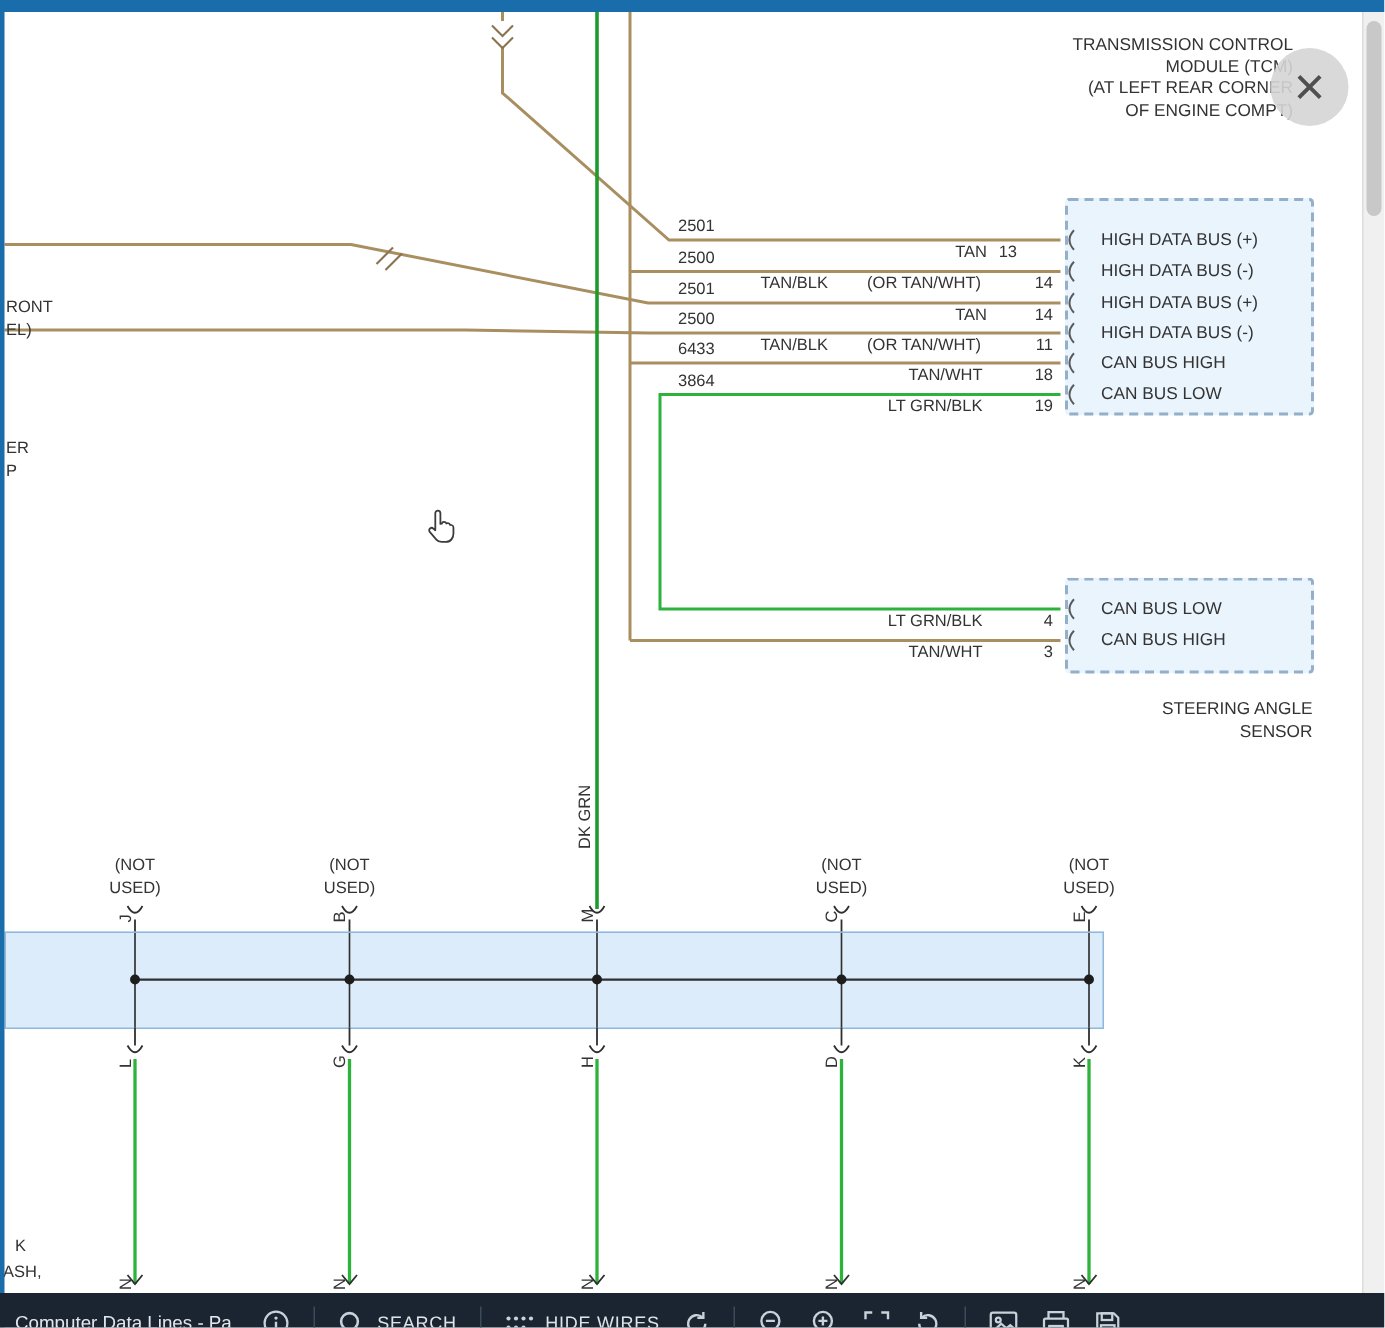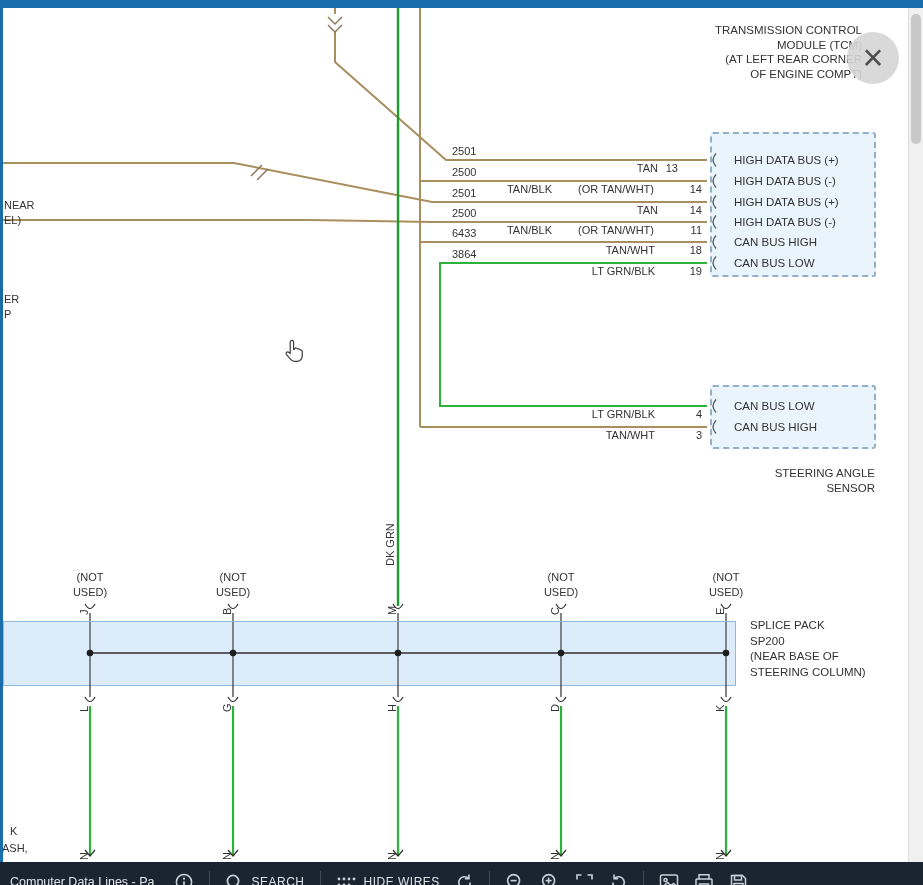--- a/index.html
+++ b/index.html
@@ -138,24 +138,20 @@
       <path d="M716,420.5 Q710,427 716,433.5"></path>
     </g>
   </svg>
 
   <div class="blk lbl-r" style="right:61px;top:6px;line-height:14.5px">TRANSMISSION CONTROL
 MODULE (TCM)
 (AT LEFT REAR CORNER
 OF ENGINE COMPT)</div>
   <div class="blk lbl-r" style="right:48px;top:449px;line-height:15px">STEERING ANGLE
 SENSOR</div>
-  <div class="blk" style="left:750px;top:618px;line-height:15.5px">SPLICE PACK
-SP200
-(NEAR BASE OF
-STEERING COLUMN)</div>
 
   <div class="lbl" style="left:452px;top:144px">2501</div>
   <div class="lbl lbl-r" style="left:556px;top:144px;width:102px">TAN</div>
   <div class="lbl lbl-r" style="left:636px;top:144px;width:42px">13</div>
 
   <div class="lbl" style="left:452px;top:165px">2500</div>
   <div class="lbl lbl-r" style="left:468px;top:165px;width:84px">TAN/BLK</div>
   <div class="lbl lbl-r" style="left:552px;top:165px;width:102px">(OR TAN/WHT)</div>
   <div class="lbl lbl-r" style="left:660px;top:165px;width:42px">14</div>
 
@@ -203,21 +199,21 @@
   <span class="rot" style="left:386px;top:712px">H</span>
   <span class="rot" style="left:549px;top:712px">D</span>
   <span class="rot" style="left:714px;top:712px">K</span>
 
   <span class="rot" style="left:78px;top:860px">N</span>
   <span class="rot" style="left:221px;top:860px">N</span>
   <span class="rot" style="left:386px;top:860px">N</span>
   <span class="rot" style="left:549px;top:860px">N</span>
   <span class="rot" style="left:714px;top:860px">N</span>
 
-  <div class="lbl" style="left:4px;top:198px">NEAR</div>
+  <div class="lbl" style="left:4px;top:198px">RONT</div>
   <div class="lbl" style="left:4px;top:213px">EL)</div>
   <div class="lbl" style="left:4px;top:292px">ER</div>
   <div class="lbl" style="left:4px;top:307px">P</div>
   <div class="lbl" style="left:10px;top:824px">K</div>
   <div class="lbl" style="left:2px;top:841px">ASH,</div>
 
   <div class="top-strip"></div>
   <div class="left-strip"></div>
 
   <div class="scroll-track">

